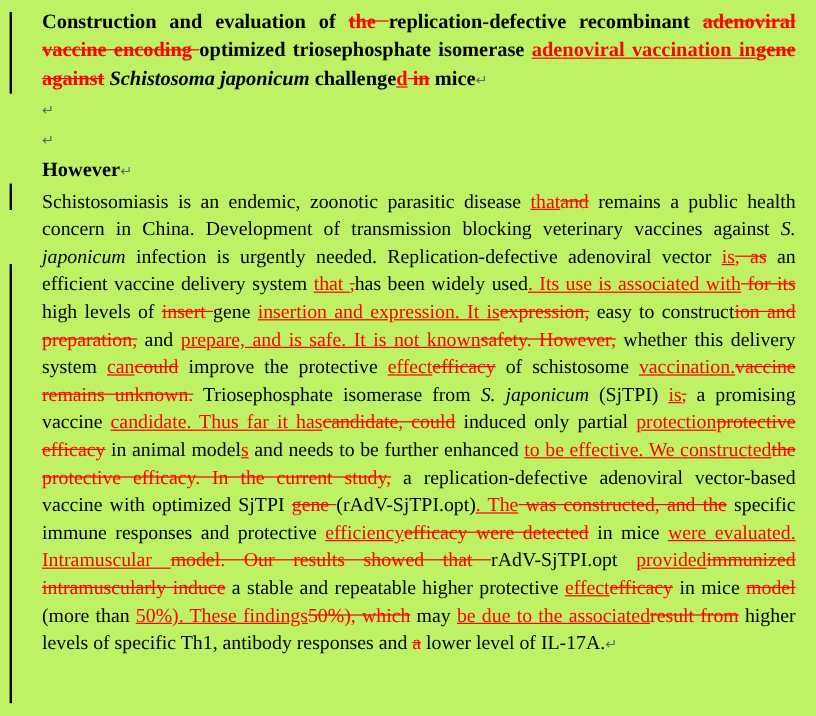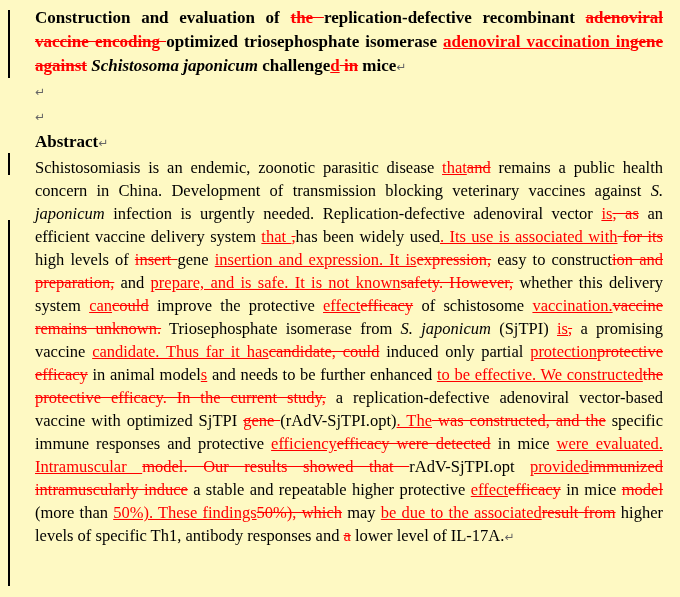--- a/index.html
+++ b/index.html
@@ -1,19 +1,19 @@
 <!DOCTYPE html>
 <html style="--rev-red: #ff0000; --bar-black: #000000;"><head>
 <meta charset="utf-8">
 <style>
   html,body { margin:0; padding:0; background:#ffffff; }
   .page {
     position:relative;
     width:680px; height:597px;
-    background:#fef9c3;
+    background:#bef264;
     overflow:hidden;
     font-family:"Liberation Serif","DejaVu Serif",serif;
     color:#000000;
   }
   .content {
     position:absolute;
     left:35px; top:6px;
     width:628px;
   }
   .title-par {
@@ -71,18 +71,18 @@
   <div class="change-bar" id="bar-main"></div>
 
   <div class="content">
 
     <p class="title-par"><span class="run-normal">Construction and evaluation of </span><span class="run-del">the </span><span class="run-normal">replication-defective recombinant </span><span class="run-del">adenoviral vaccine encoding </span><span class="run-normal">optimized triosephosphate isomerase </span><span class="run-ins">adenoviral vaccination in</span><span class="run-del">gene against</span><span class="run-normal"> </span><span class="run-italic">Schistosoma japonicum</span><span class="run-normal"> challenge</span><span class="run-ins">d</span><span class="run-del"> in</span><span class="run-normal"> mice</span><span class="run-mark">↵</span></p>
 
     <p class="empty-line"><span class="pilcrow">↵</span></p>
 
     <p class="empty-line"><span class="pilcrow">↵</span></p>
 
-    <p class="heading"><span>Abstract</span><span class="pilcrow">↵</span></p>
+    <p class="heading"><span>However</span><span class="pilcrow">↵</span></p>
 
     <p class="body-par"><span class="run-normal">Schistosomiasis is an endemic, zoonotic parasitic disease </span><span class="run-ins">that</span><span class="run-del">and</span><span class="run-normal"> remains a public health concern in China. Development of transmission blocking veterinary vaccines against </span><span class="run-italic">S. japonicum</span><span class="run-normal"> infection is urgently needed. Replication-defective adenoviral vector </span><span class="run-ins">is</span><span class="run-del">, as</span><span class="run-normal"> an efficient vaccine delivery system </span><span class="run-ins">that </span><span class="run-del">,</span><span class="run-normal">has been widely used</span><span class="run-ins">. Its use is associated with</span><span class="run-del"> for its</span><span class="run-normal"> high levels of </span><span class="run-del">insert </span><span class="run-normal">gene </span><span class="run-ins">insertion and expression. It is</span><span class="run-del">expression,</span><span class="run-normal"> easy to construct</span><span class="run-del">ion and preparation,</span><span class="run-normal"> and </span><span class="run-ins">prepare, and is safe. It is not known</span><span class="run-del">safety. However,</span><span class="run-normal"> whether this delivery system </span><span class="run-ins">can</span><span class="run-del">could</span><span class="run-normal"> improve the protective </span><span class="run-ins">effect</span><span class="run-del">efficacy</span><span class="run-normal"> of schistosome </span><span class="run-ins">vaccination.</span><span class="run-del">vaccine remains unknown.</span><span class="run-normal"> Triosephosphate isomerase from </span><span class="run-italic">S. japonicum</span><span class="run-normal"> (SjTPI) </span><span class="run-ins">is</span><span class="run-del">,</span><span class="run-normal"> a promising vaccine </span><span class="run-ins">candidate. Thus far it has</span><span class="run-del">candidate, could</span><span class="run-normal"> induced only partial </span><span class="run-ins">protection</span><span class="run-del">protective efficacy</span><span class="run-normal"> in animal model</span><span class="run-ins">s</span><span class="run-normal"> and needs to be further enhanced </span><span class="run-ins">to be effective. We constructed</span><span class="run-del">the protective efficacy. In the current study,</span><span class="run-normal"> a replication-defective adenoviral vector-based vaccine with optimized SjTPI </span><span class="run-del">gene </span><span class="run-normal">(rAdV-SjTPI.opt)</span><span class="run-ins">. The</span><span class="run-del"> was constructed, and the</span><span class="run-normal"> specific immune responses and protective </span><span class="run-ins">efficiency</span><span class="run-del">efficacy were detected</span><span class="run-normal"> in mice </span><span class="run-ins">were evaluated. Intramuscular </span><span class="run-del">model. Our results showed that </span><span class="run-normal">rAdV-SjTPI.opt </span><span class="run-ins">provided</span><span class="run-del">immunized intramuscularly induce</span><span class="run-normal"> a stable and repeatable higher protective </span><span class="run-ins">effect</span><span class="run-del">efficacy</span><span class="run-normal"> in mice </span><span class="run-del">model </span><span class="run-normal">(more than </span><span class="run-ins">50%). These findings</span><span class="run-del">50%), which</span><span class="run-normal"> may </span><span class="run-ins">be due to the associated</span><span class="run-del">result from</span><span class="run-normal"> higher levels of specific Th1, antibody responses and </span><span class="run-del">a</span><span class="run-normal"> lower level of IL-17A.</span><span class="run-mark">↵</span></p>
 
   </div>
 </div>
 
 </body></html>

